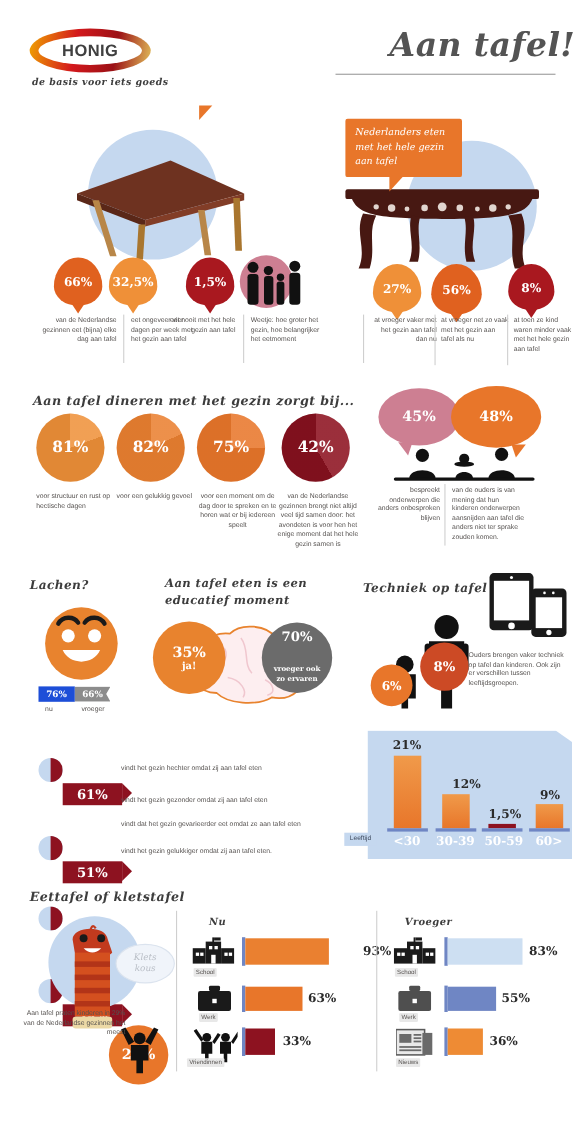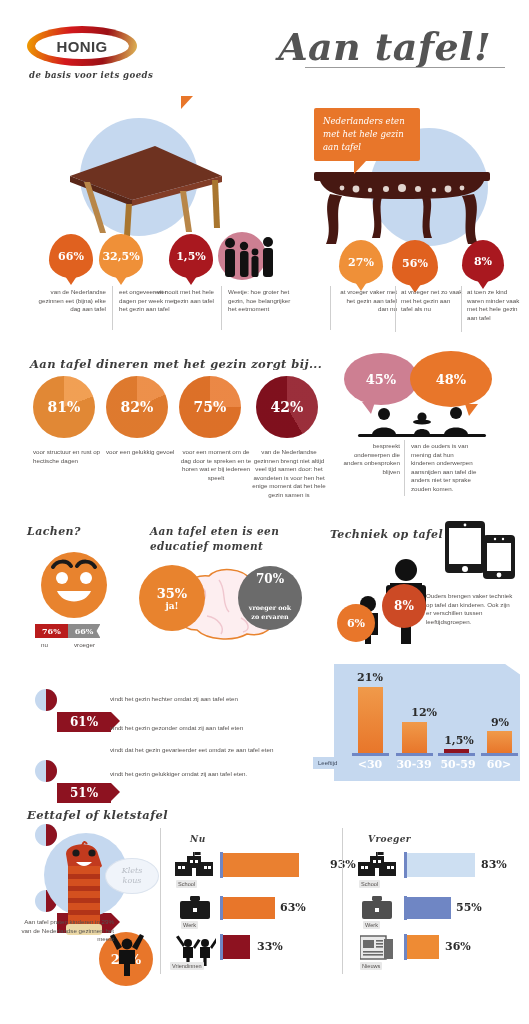--- a/index.html
+++ b/index.html
@@ -12,21 +12,21 @@
 
   
   #logo-oval{left:27px;top:26px;width:110px;height:40px;border-radius:50%;
      background:linear-gradient(100deg,#f0a400 0%,#d3181c 38%,#9b1116 70%,#e2c05a 100%);
      display:flex;align-items:center;justify-content:center;}
   #logo-inner{width:94px;height:26px;border-radius:50%;background:#fff;
      display:flex;align-items:center;justify-content:center;}
   #logo-word{color:#404040;font-weight:700;font-size:15px;letter-spacing:.4px;
      font-family:"Liberation Sans",sans-serif;}
   #logo-tag{left:29px;top:70px;font-size:8.6px;}
-  #title-main{right:38px;top:24px;font-size:38px;color:#545454;
+  #title-main{right:6px;top:24px;font-size:30px;color:#545454;
      font-family:"DejaVu Serif",serif;font-style:italic;}
   #title-rule{right:24px;top:67px;width:200px;height:1px;background:#9b9b9b;}
 
   
   .bluecircle{border-radius:50%;background:#c5d8ef;}
   .bubble{background:#e8762a;color:#fff;padding:7px 9px;border-radius:2px;
      font-family:"DejaVu Serif",serif;font-style:italic;font-size:8.6px;line-height:13px;}
   .pin{border-radius:50% 50% 50% 50%/60% 60% 40% 40%;color:#fff;
      display:flex;align-items:center;justify-content:center;
      font-family:"DejaVu Serif",serif;font-weight:700;}
@@ -229,21 +229,21 @@
 <div class="abs script" style="left:27px;top:525px;font-size:11px;">Lachen?</div>
 <svg class="abs" style="left:31px;top:545px;" width="86" height="76" viewBox="0 0 86 76">
   <circle cx="43" cy="40" r="33" fill="#e8832e"></circle>
   <circle cx="31" cy="33" r="6" fill="#fff"></circle>
     <circle cx="55" cy="33" r="6" fill="#fff"></circle>
   <path d="M22,22 C26,15 36,15 40,21" stroke="#1a1a1a" stroke-width="4" fill="none" stroke-linecap="round"></path>
   <path d="M46,21 C50,15 60,15 64,22" stroke="#1a1a1a" stroke-width="4" fill="none" stroke-linecap="round"></path>
   <path d="M26,46 C32,60 54,60 60,46 Z" fill="#fff"></path>
 </svg>
 <div class="abs" style="left:35px;top:624px;height:14px;display:flex;align-items:stretch;">
-  <div style="background:#b91c1c;color:#fff;font-family:'DejaVu Serif',serif;font-weight:700;font-size:8px;
+  <div style="background:#1d4ed8;color:#fff;font-family:'DejaVu Serif',serif;font-weight:700;font-size:8px;
        padding:0 7px;display:flex;align-items:center;">76%</div>
   <div style="background:#8c8c8c;color:#fff;font-family:'DejaVu Serif',serif;font-weight:700;font-size:8px;
        padding:0 7px;display:flex;align-items:center;clip-path:polygon(0 0,100% 0,88% 50%,100% 100%,0 100%);">66%</div>
 </div>
 <div class="abs cap" style="left:41px;top:641px;">nu</div>
 <div class="abs cap" style="left:74px;top:641px;">vroeger</div>
 
 <div class="abs script" style="left:150px;top:524px;font-size:10.5px;line-height:15px;white-space:pre-line;">Aan tafel eten is een
 educatief moment</div>
 <svg class="abs" style="left:163px;top:560px;" width="130" height="86" viewBox="0 0 130 86">

